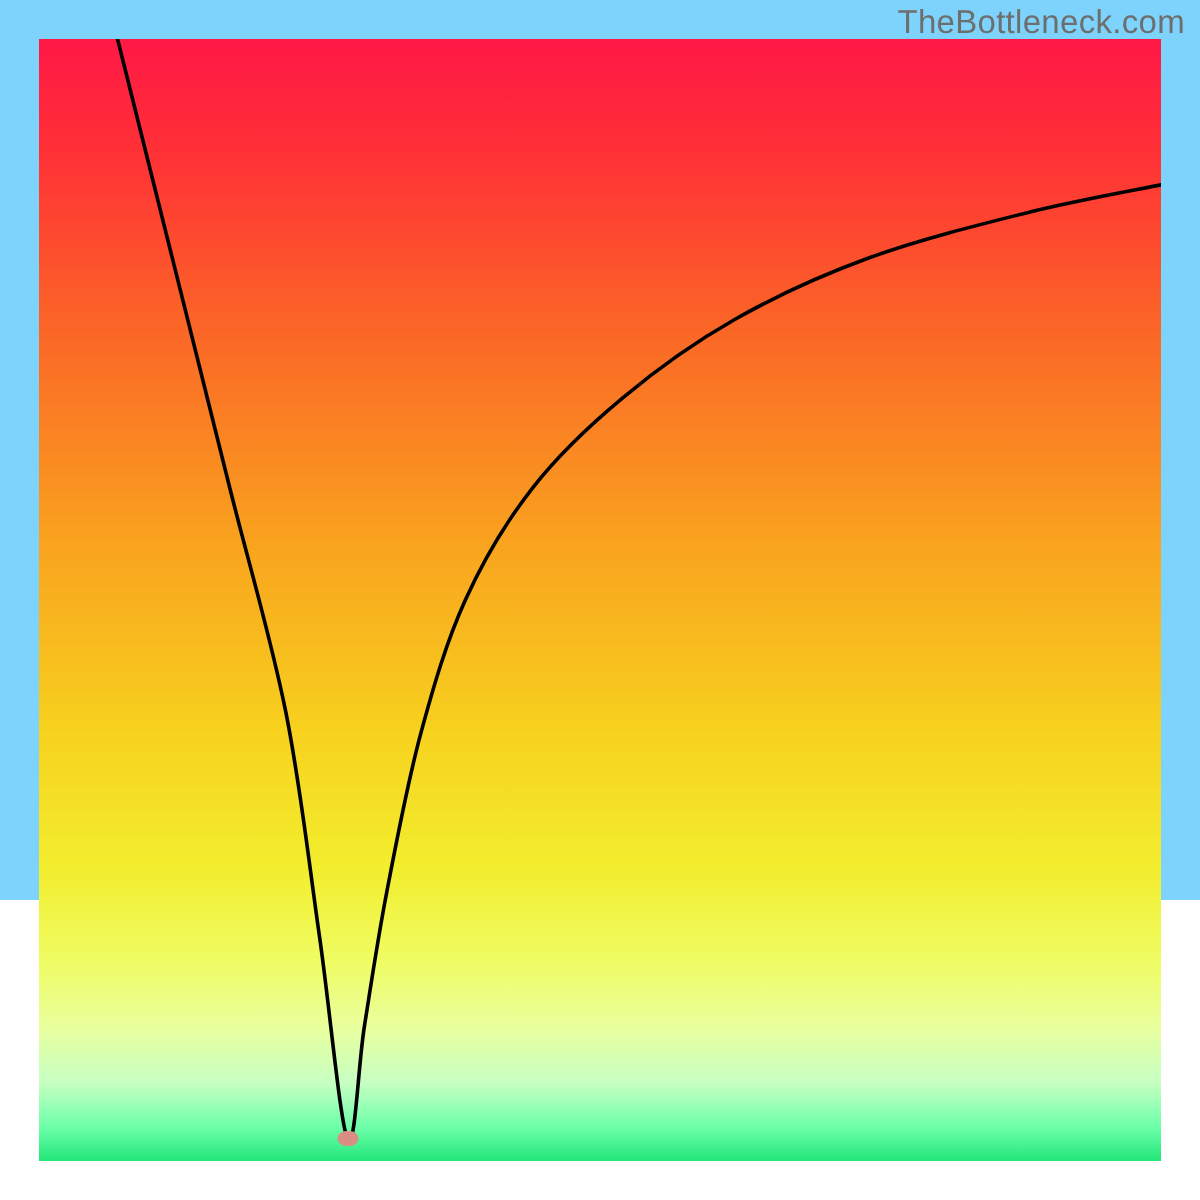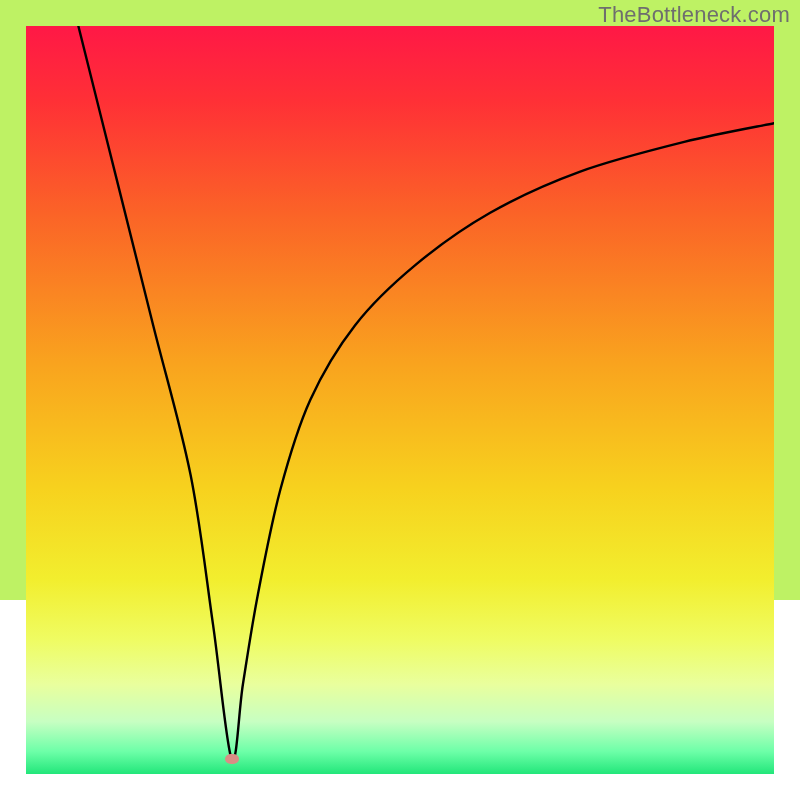--- a/index.html
+++ b/index.html
@@ -7,21 +7,21 @@
     padding: 0;
     width: 800px;
     height: 800px;
     background: #fff;
     font-family: Arial, Helvetica, sans-serif;
   }
   .container {
     position: relative;
     width: 800px;
     height: 600px;
-    background: #bef264;
+    background: #7dd3fc;
   }
   .watermark {
     position: absolute;
     top: 2px;
     right: 10px;
     color: #6e6e6e;
     font-size: 22px;
     font-weight: 500;
     letter-spacing: 0.2px;
     user-select: none;

